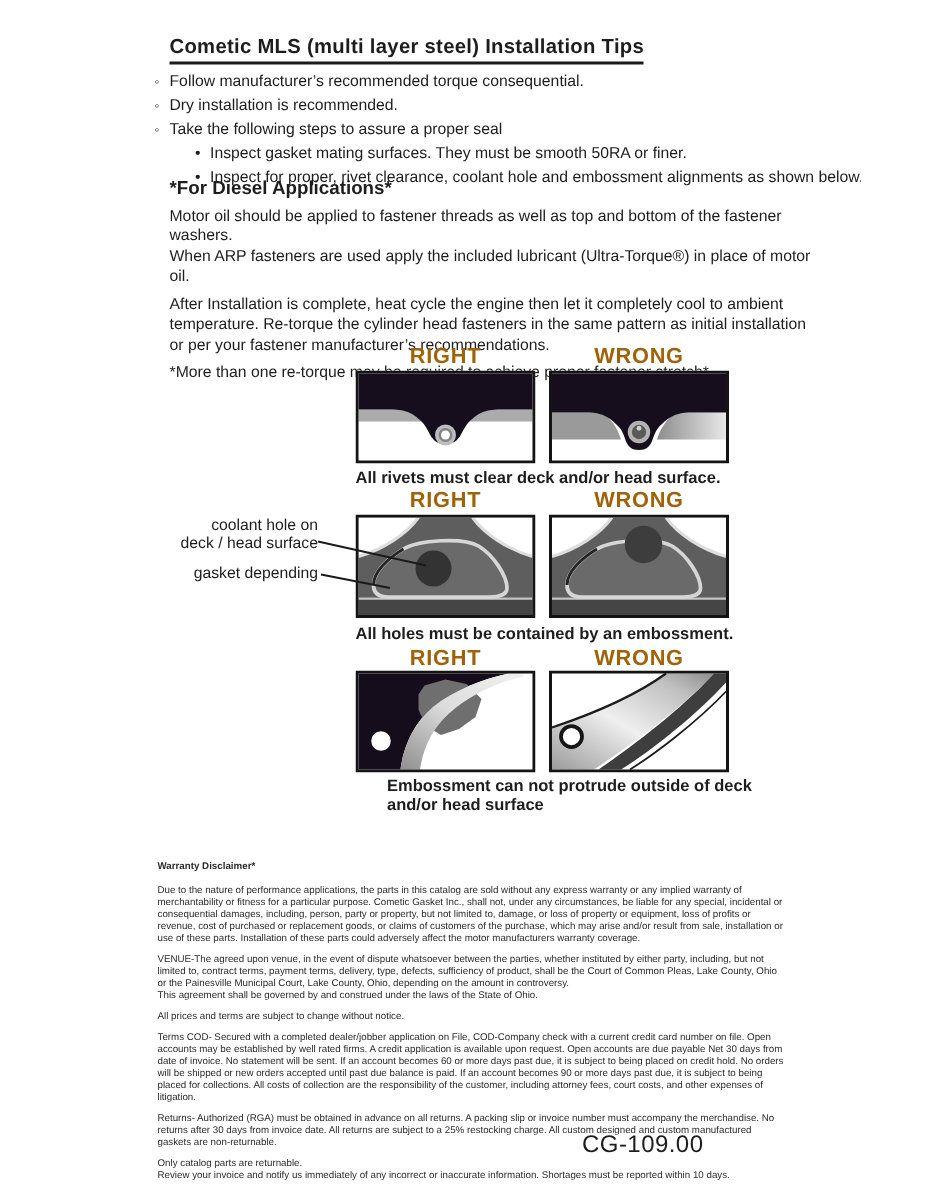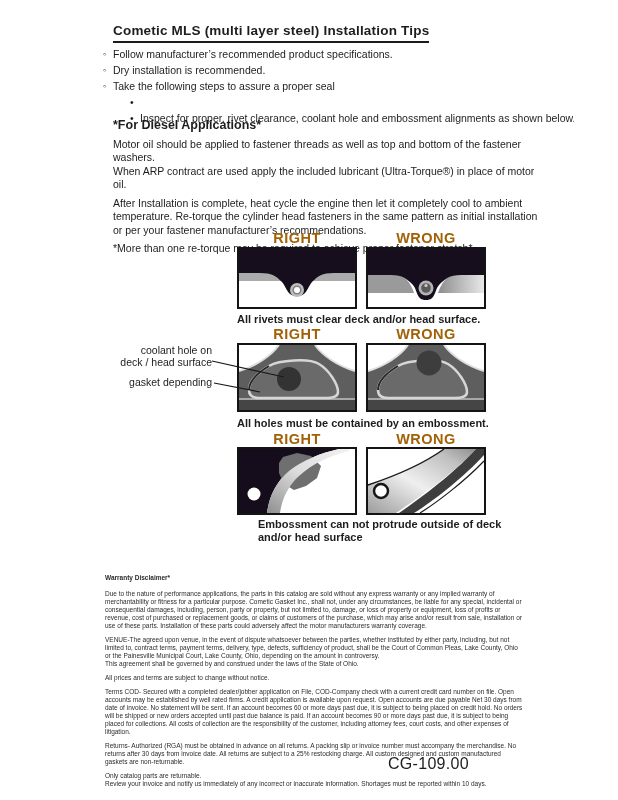--- a/index.html
+++ b/index.html
@@ -40,43 +40,44 @@
 </head>
 <body>
 
 <div class="page">
 
   <h1 class="title">Cometic MLS (multi layer steel) Installation Tips</h1>
 
   <div class="tips">
     <div class="tip-row">
       <span class="marker">◦</span>
-      <span>Follow manufacturer’s recommended product specifications.</span>
+      <span>Follow manufacturer’s recommended torque consequential.</span>
     </div>
     <div class="tip-row">
       <span class="marker">◦</span>
       <span>Dry installation is recommended.</span>
     </div>
     <div class="tip-row">
       <span class="marker">◦</span>
       <span>Take the following steps to assure a proper seal</span>
     </div>
     <div class="tip-row sub">
       <span class="marker">•</span>
+      <span>Inspect gasket mating surfaces.  They must be smooth 50RA or finer.</span>
     </div>
     <div class="tip-row sub">
       <span class="marker">•</span>
       <span>Inspect for proper, rivet clearance, coolant hole and embossment alignments as shown below.</span>
     </div>
   </div>
 
   <div class="diesel">
     <h2>*For Diesel Applications*</h2>
     <p>Motor oil should be applied to fastener threads as well as top and bottom of the fastener washers.
-When ARP contract are used apply the included lubricant (Ultra-Torque®) in place of motor oil.</p>
+When ARP fasteners are used apply the included lubricant (Ultra-Torque®) in place of motor oil.</p>
     <p>After Installation is complete, heat cycle the engine then let it completely cool to ambient
 temperature. Re-torque the cylinder head fasteners in the same pattern as initial installation
 or per your fastener manufacturer’s recommendations.</p>
     <p>*More than one re-torque may be required to achieve proper fastener stretch*</p>
   </div>
 
   <div class="diagrams">
 
     <div class="dg-label" style="left:237px; top:2px;">RIGHT</div>
     <div class="dg-label" style="left:366px; top:2px;">WRONG</div>

